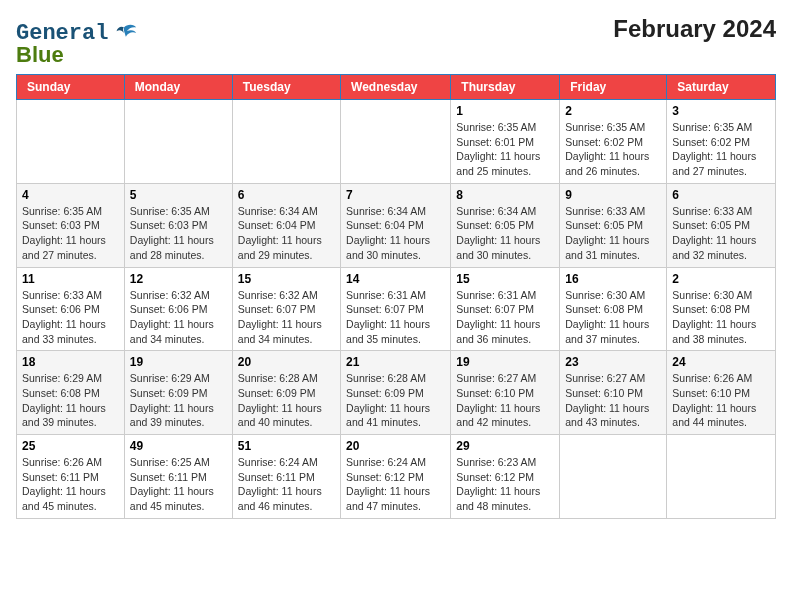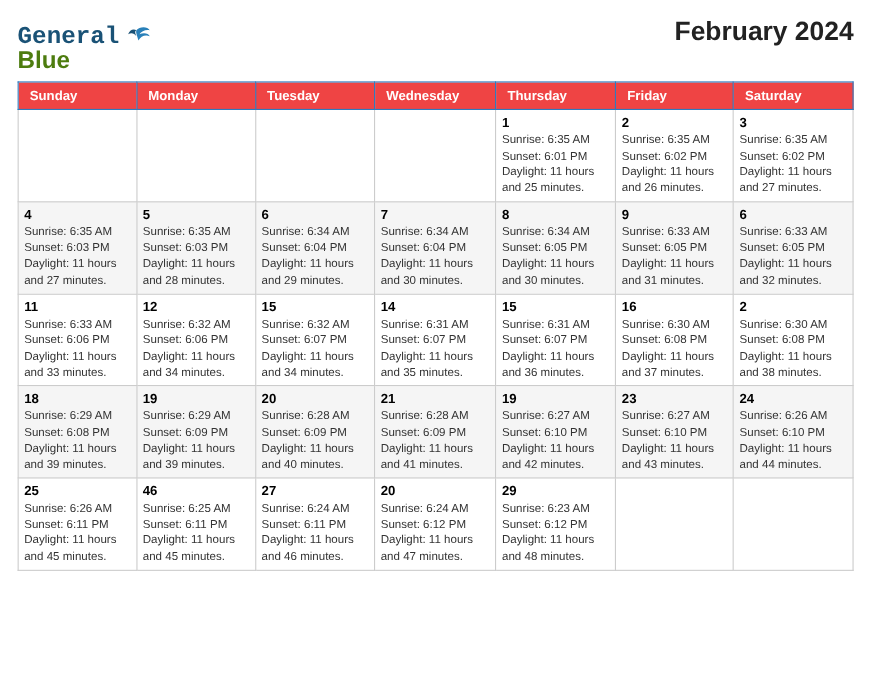--- a/index.html
+++ b/index.html
@@ -305,28 +305,28 @@
       </tr>
       <tr class="row-odd">
         <td>
           <div class="day-num">25</div>
           <div class="day-info" style="white-space: pre-line;">Sunrise: 6:26 AM
 Sunset: 6:11 PM
 Daylight: 11 hours
 and 45 minutes.</div>
         </td>
         <td>
-          <div class="day-num">46</div>
+          <div class="day-num">49</div>
           <div class="day-info" style="white-space: pre-line;">Sunrise: 6:25 AM
 Sunset: 6:11 PM
 Daylight: 11 hours
 and 45 minutes.</div>
         </td>
         <td>
-          <div class="day-num">27</div>
+          <div class="day-num">51</div>
           <div class="day-info" style="white-space: pre-line;">Sunrise: 6:24 AM
 Sunset: 6:11 PM
 Daylight: 11 hours
 and 46 minutes.</div>
         </td>
         <td>
           <div class="day-num">20</div>
           <div class="day-info" style="white-space: pre-line;">Sunrise: 6:24 AM
 Sunset: 6:12 PM
 Daylight: 11 hours

